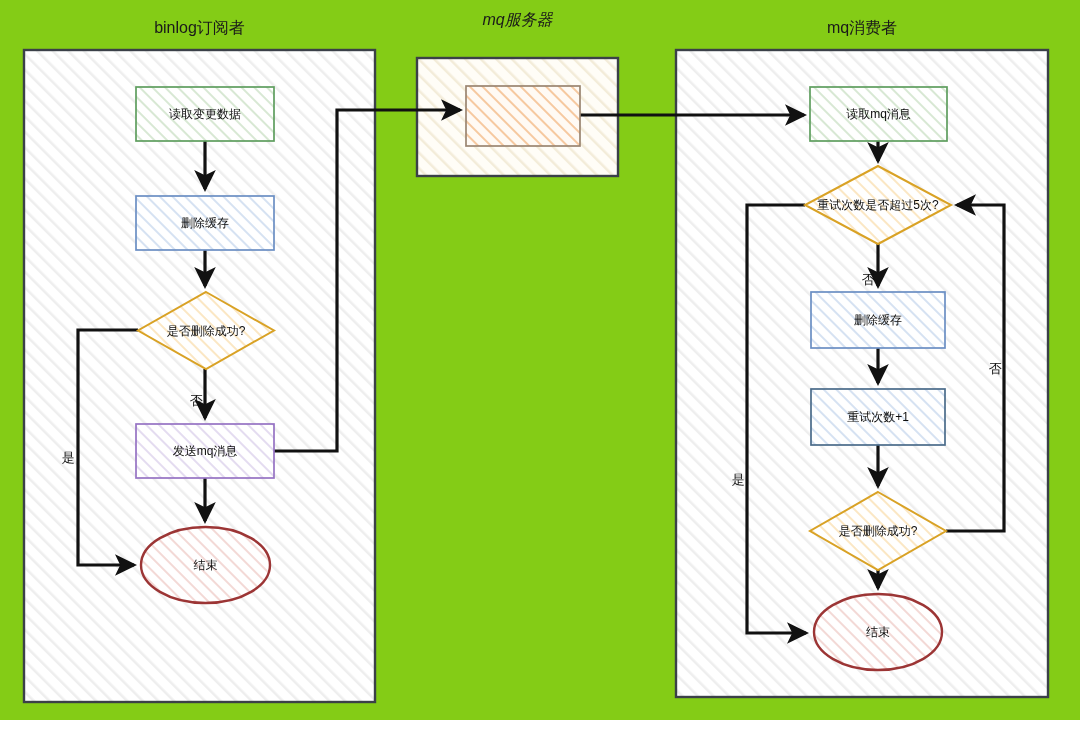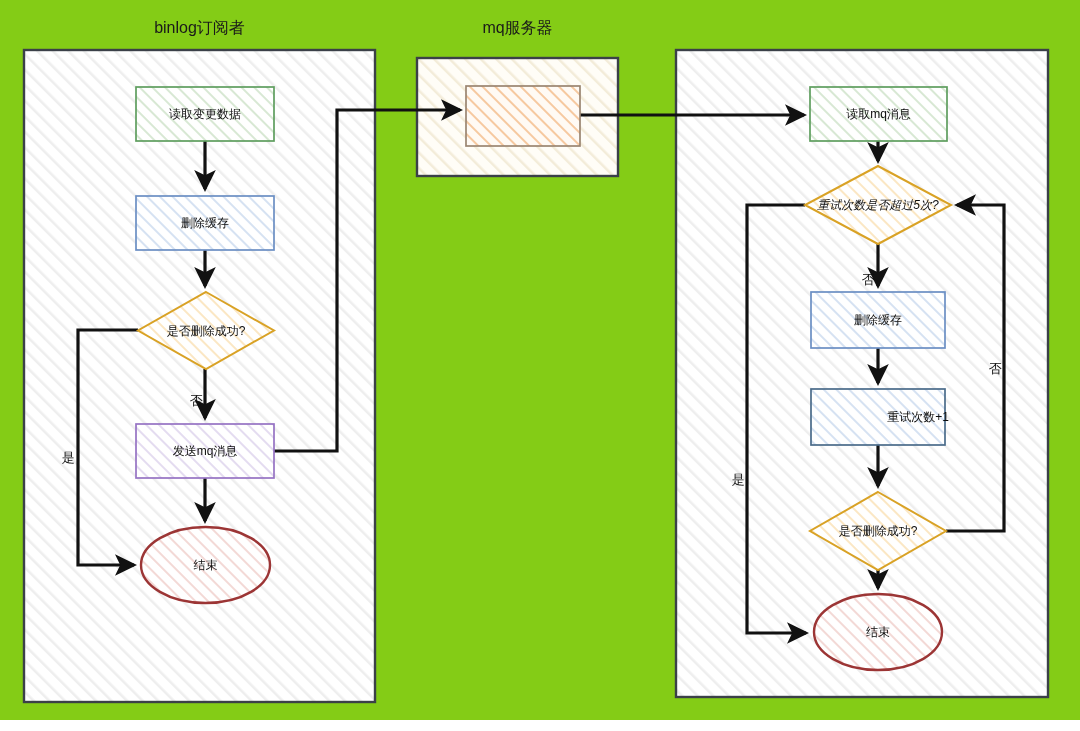--- a/index.html
+++ b/index.html
@@ -148,31 +148,32 @@
     </g>
     <g>
       <polygon points="878,492 946,531 878,570 810,531" fill="url(#hatchYellow)" stroke="#d9a225" stroke-width="2"></polygon>
     </g>
     <g>
       <ellipse cx="878" cy="632" rx="64" ry="38" fill="url(#hatchRed)" stroke="#9c3535" stroke-width="2.4"></ellipse>
     </g>
   </svg>
 
   <div class="lbl swim-title" style="left:24px;top:16px;width:351px;height:24px;">binlog订阅者</div>
-  <div class="lbl swim-title" style="left:417px;top:16px;width:201px;height:24px;">mq服务器</div>
+  <div class="lbl swim-title" style="left:417px;top:8px;width:201px;height:24px;font-style:italic;">mq服务器</div>
+  <div class="lbl swim-title" style="left:676px;top:16px;width:372px;height:24px;">mq消费者</div>
 
   <div class="lbl node-lbl" style="left:136px;top:87px;width:138px;height:54px;">读取变更数据</div>
   <div class="lbl node-lbl" style="left:136px;top:196px;width:138px;height:54px;">删除缓存</div>
   <div class="lbl node-lbl" style="left:146px;top:300px;width:120px;height:62px;">是否删除成功?</div>
   <div class="lbl node-lbl" style="left:136px;top:424px;width:138px;height:54px;border-radius:26px;">发送mq消息</div>
   <div class="lbl node-lbl" style="left:141px;top:527px;width:129px;height:76px;">结束</div>
   <div class="lbl node-lbl" style="left:810px;top:87px;width:137px;height:54px;border-radius:6px;">读取mq消息</div>
-  <div class="lbl node-lbl" style="left:810px;top:174px;width:136px;height:62px;font-style:italic;">重试次数是否超过5次?</div>
+  <div class="lbl node-lbl" style="left:810px;top:174px;width:136px;height:62px;">重试次数是否超过5次?</div>
   <div class="lbl node-lbl" style="left:811px;top:292px;width:134px;height:56px;">删除缓存</div>
-  <div class="lbl node-lbl" style="left:851px;top:389px;width:134px;height:56px;">重试次数+1</div>
+  <div class="lbl node-lbl" style="left:811px;top:389px;width:134px;height:56px;">重试次数+1</div>
   <div class="lbl node-lbl" style="left:818px;top:500px;width:120px;height:62px;">是否删除成功?</div>
   <div class="lbl node-lbl" style="left:814px;top:594px;width:128px;height:76px;">结束</div>
 
   <div class="lbl edge-lbl vert" style="left:58px;top:428px;width:20px;height:26px;">是</div>
   <div class="lbl edge-lbl vert" style="left:186px;top:371px;width:20px;height:26px;">否</div>
   <div class="lbl edge-lbl vert" style="left:858px;top:250px;width:20px;height:26px;">否</div>
   <div class="lbl edge-lbl vert" style="left:728px;top:450px;width:20px;height:26px;">是</div>
   <div class="lbl edge-lbl vert" style="left:985px;top:339px;width:20px;height:26px;">否</div>
 
 </div>

